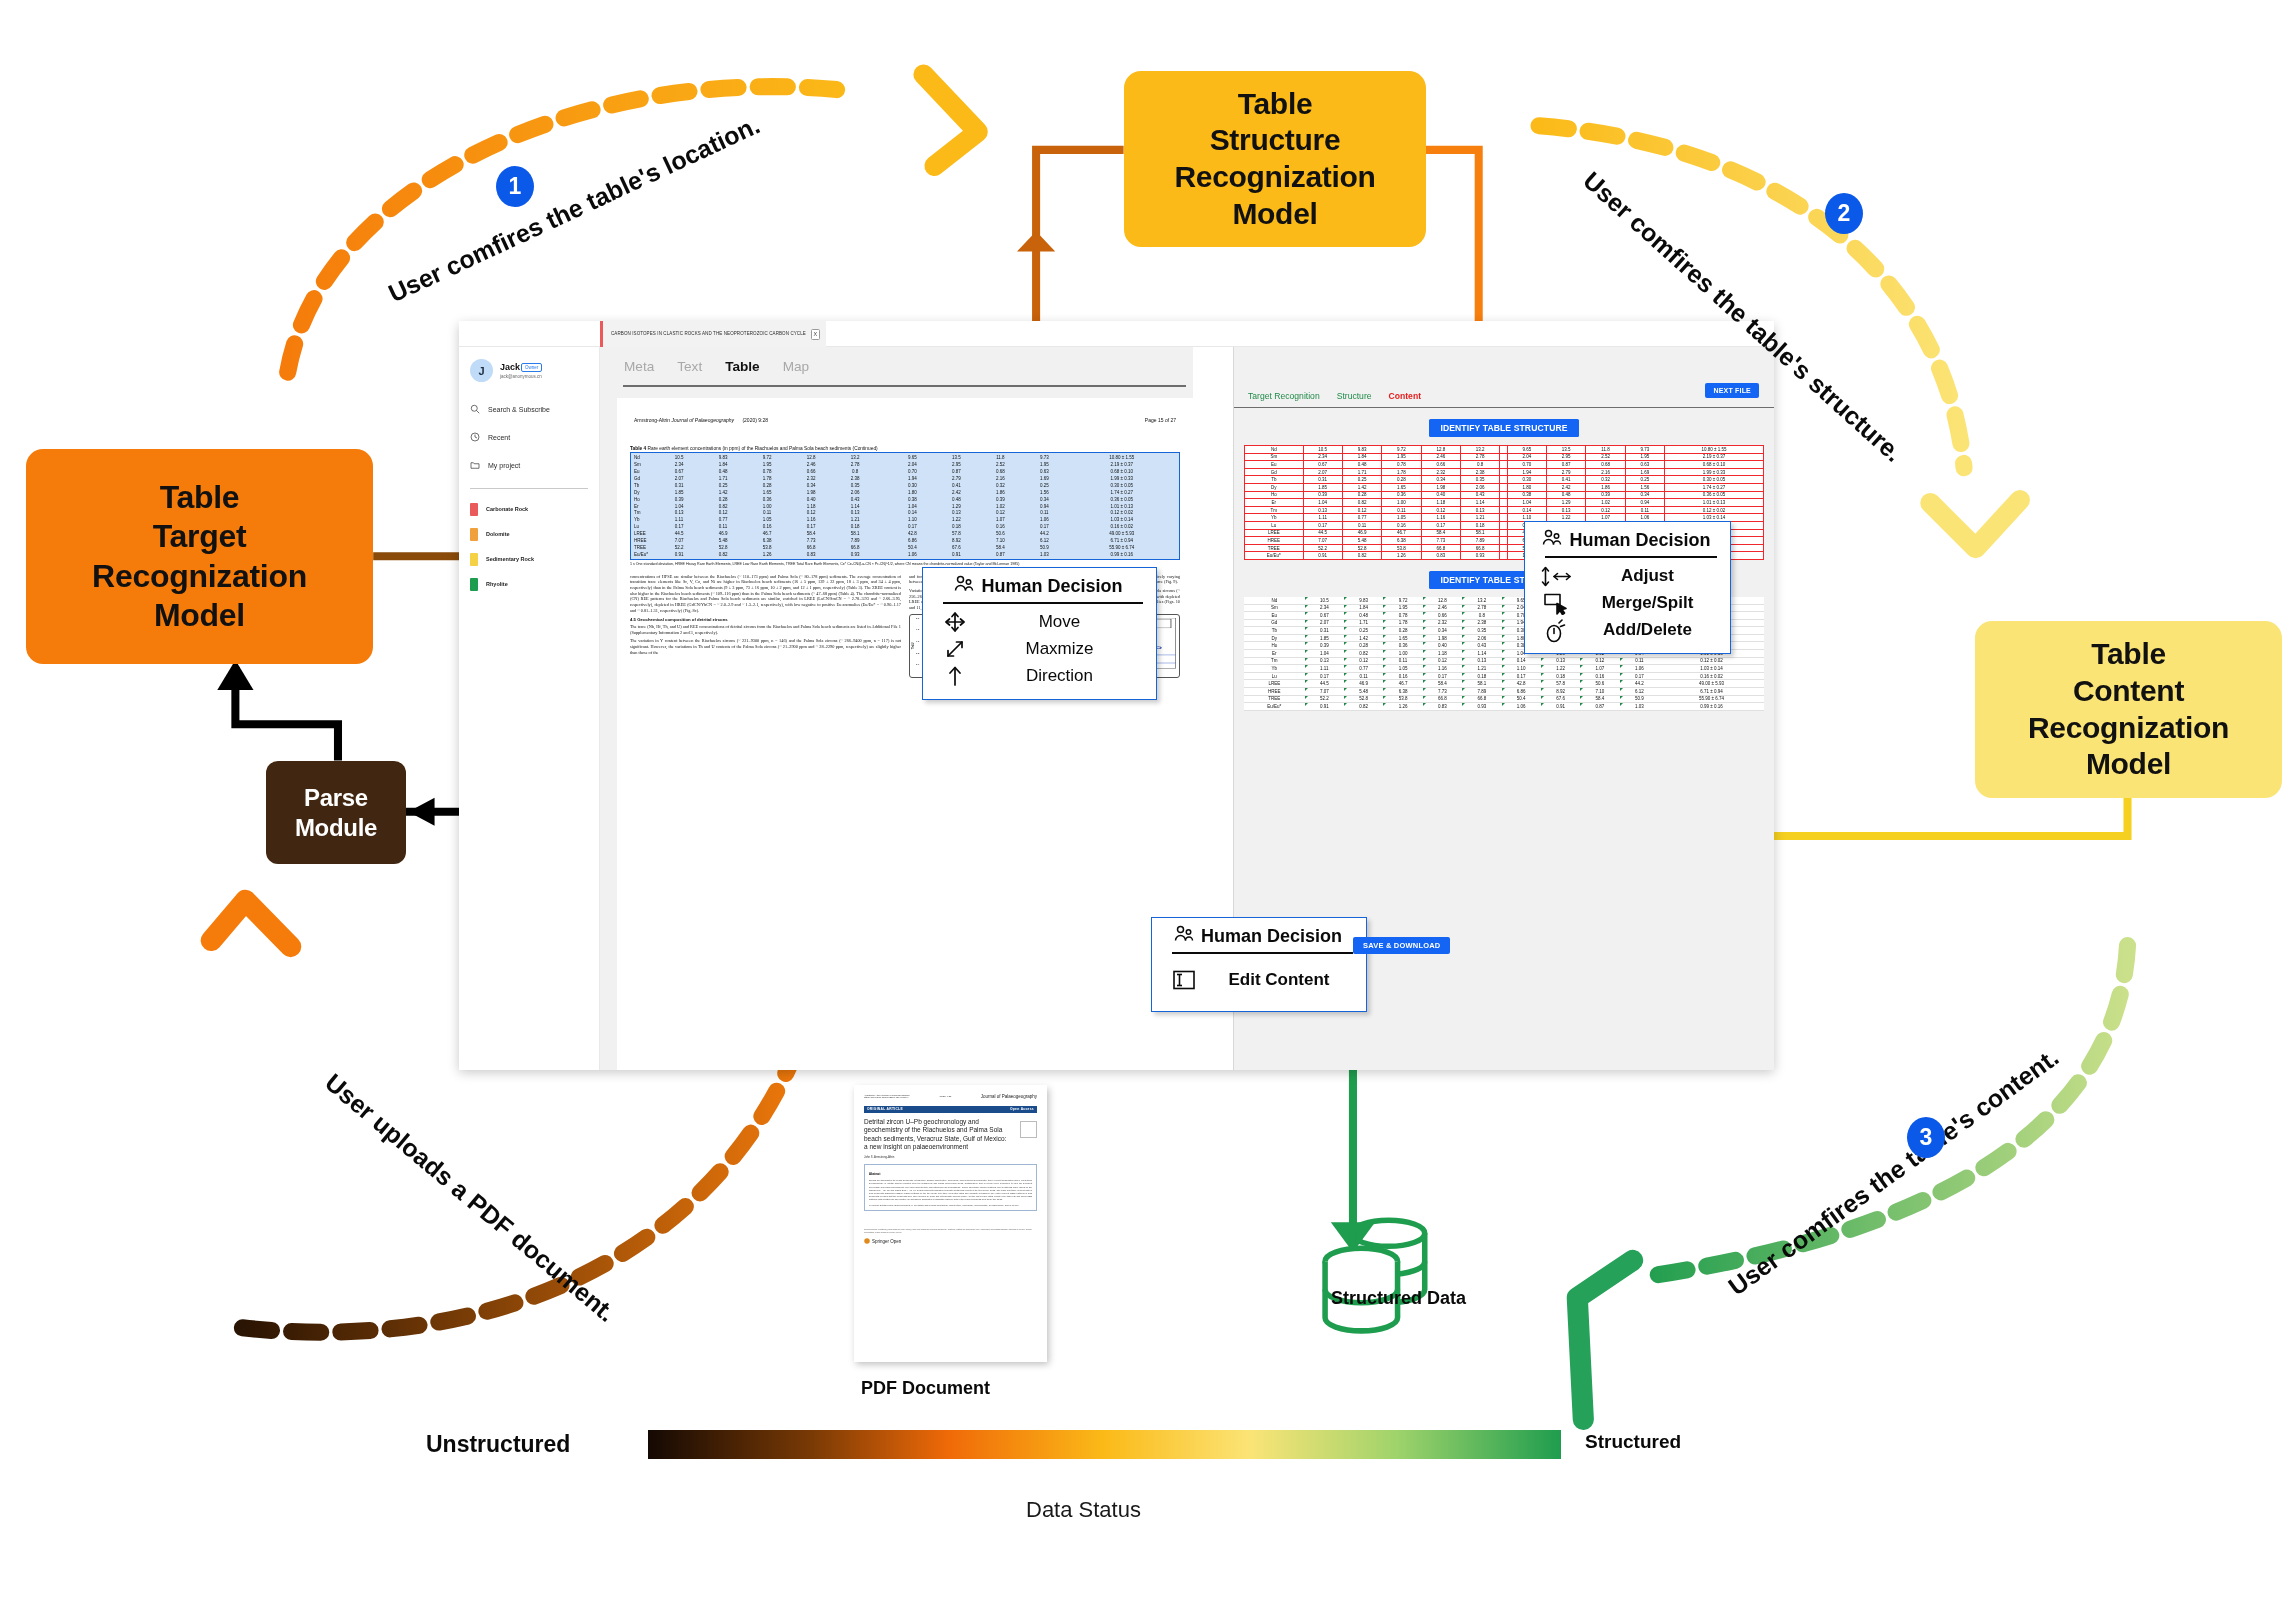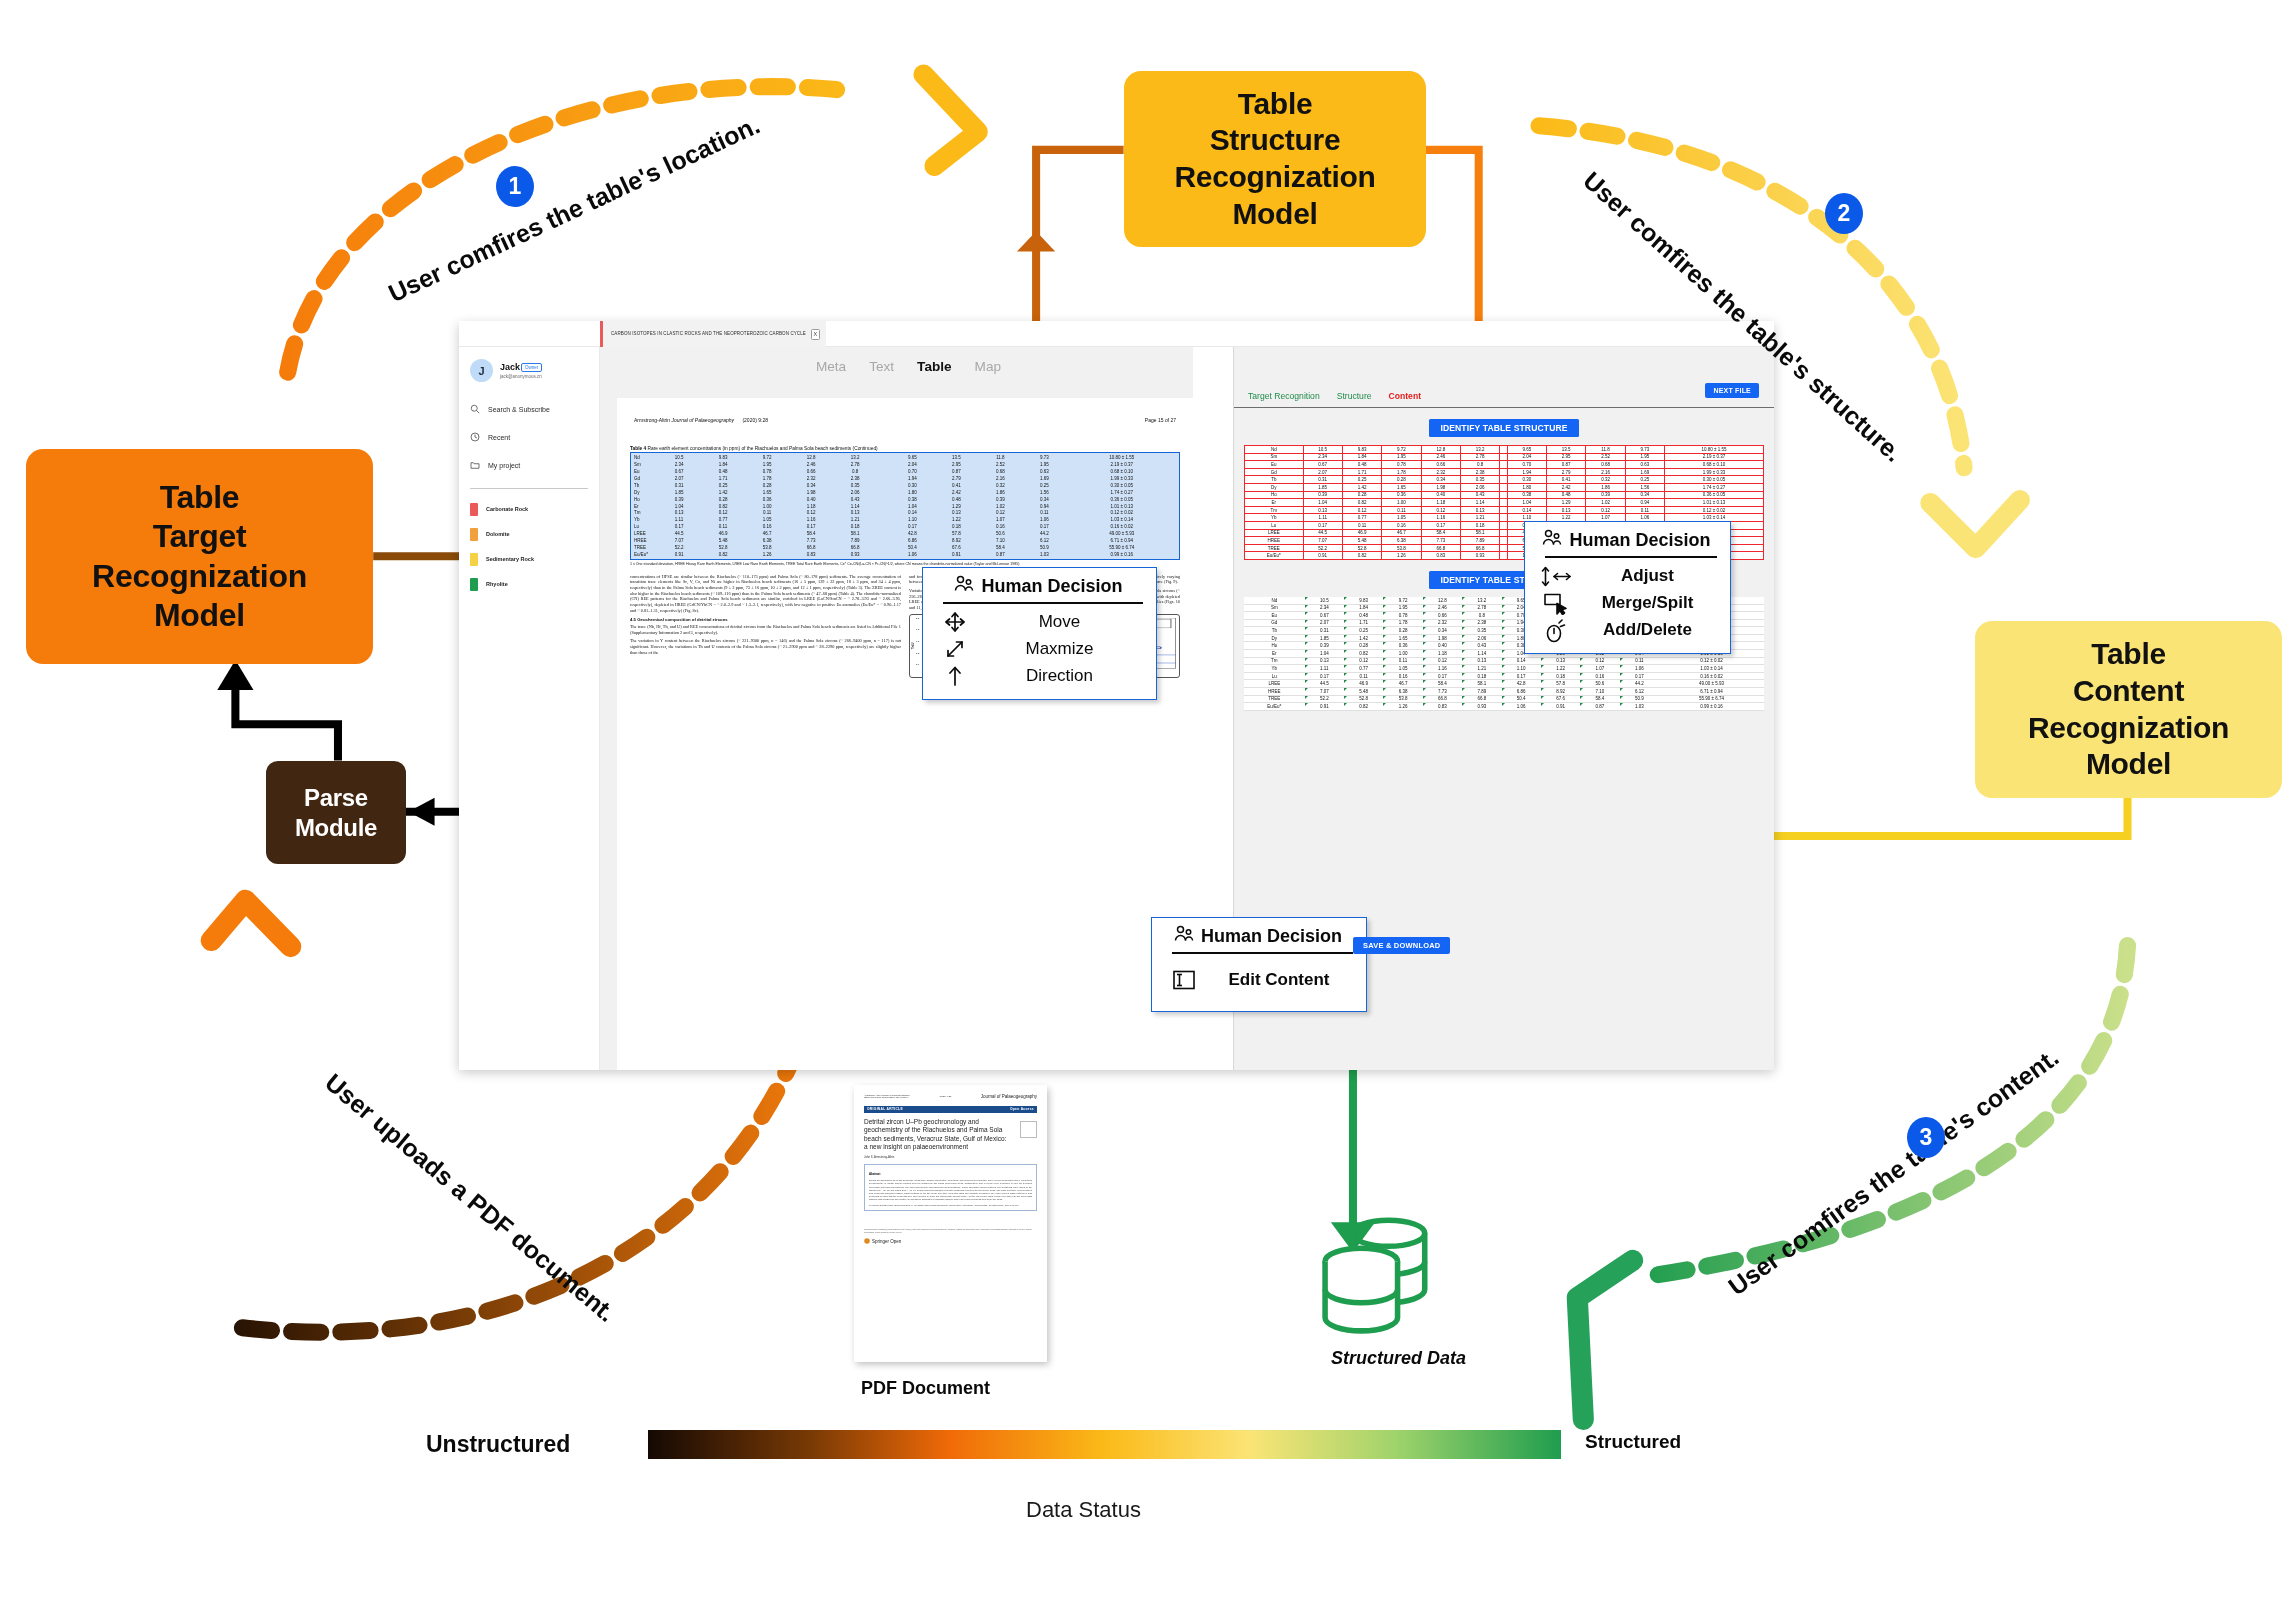--- a/index.html
+++ b/index.html
@@ -103,21 +103,21 @@
   .owner-chip { font-size: 4.5px; color: #2A7BEA; border: 0.5px solid #2A7BEA; border-radius: 2px; padding: 1px 3px; font-weight: normal; }
   .uemail { font-size: 4.5px; color: #6a6a6a; margin-top: 1.5px; }
   .nav-item { display: flex; align-items: center; gap: 8px; margin-bottom: 17px; font-size: 7px; color: #2a2a2a; }
   .nav-item svg { flex: none; }
   .divider { height: 0.5px; background: #c9c9c9; margin: 6px 0 14px 0; }
   .tag-item { display: flex; align-items: center; gap: 8px; margin-bottom: 12px; font-size: 5.5px; font-weight: bold; color: #1d1d1d; }
   .swatch { width: 8px; height: 13px; border-radius: 1px; flex: none; }
 
   
   #panes { flex: 1; display: flex; min-width: 0; }
-  #pane-left { width: 593px; background: #f1f1f1; display: flex; flex-direction: column; align-items: center; }
+  #pane-left { width: 593px; background: #f1f1f1; display: flex; flex-direction: column; }
   #pane-right { flex: 1; background: #f1f1f1; border-left: 0.5px solid #d8d8d8; display: flex; flex-direction: column; margin-left: 40px; }
 
   #tabbar { height: 38px; display: flex; align-items: center; gap: 23px; padding-left: 24px; background: #f1f1f1; }
   #tabbar .tab { font-size: 13.6px; color: #a8a8a8; }
   #tabbar .tab.active { color: #111; font-weight: bold; }
   #tabrule { height: 1.5px; background: #6d6d6d; margin: 0 7px 0 23px; }
 
   #doc-scroll { flex: 1; padding: 11px 0 0 17px; display: flex; min-height: 0; }
   #doc-page { flex: 1; background: #ffffff; padding: 11px 13px 0 13px; position: relative; overflow: hidden; }
   .doc-head { display: flex; justify-content: space-between; font-size: 5px; color: #111; padding: 8px 4px 0 4px; }
@@ -1321,21 +1321,21 @@
 <div style="position:absolute;left:1313px;top:1197px;z-index:20;">
   <svg width="151" height="151" viewBox="0 0 300 300" fill="none" stroke="#1F9D4E" stroke-width="11">
     <ellipse cx="150" cy="72" rx="72" ry="26"></ellipse>
     <path d="M78 72 v112 a72 26 0 0 0 144 0 V72"></path>
     <path d="M78 128 a72 26 0 0 0 144 0"></path>
     <ellipse cx="96" cy="128" rx="72" ry="26" fill="#fff"></ellipse>
     <path d="M24 128 v112 a72 26 0 0 0 144 0 V128" fill="#fff"></path>
     <path d="M24 184 a72 26 0 0 0 144 0"></path>
   </svg>
 </div>
-<div class="caption" style="left:1331px; top:1348px;font-style:italic;">Structured Data</div>
+<div class="caption" style="left:1331px; top:1288px;">Structured Data</div>
 
 <div id="legend-left">Unstructured</div>
 <div id="legend-bar"></div>
 <div id="legend-right">Structured</div>
 <div id="legend-title">Data Status</div>
 
 </div>
 
 
 </body></html>

